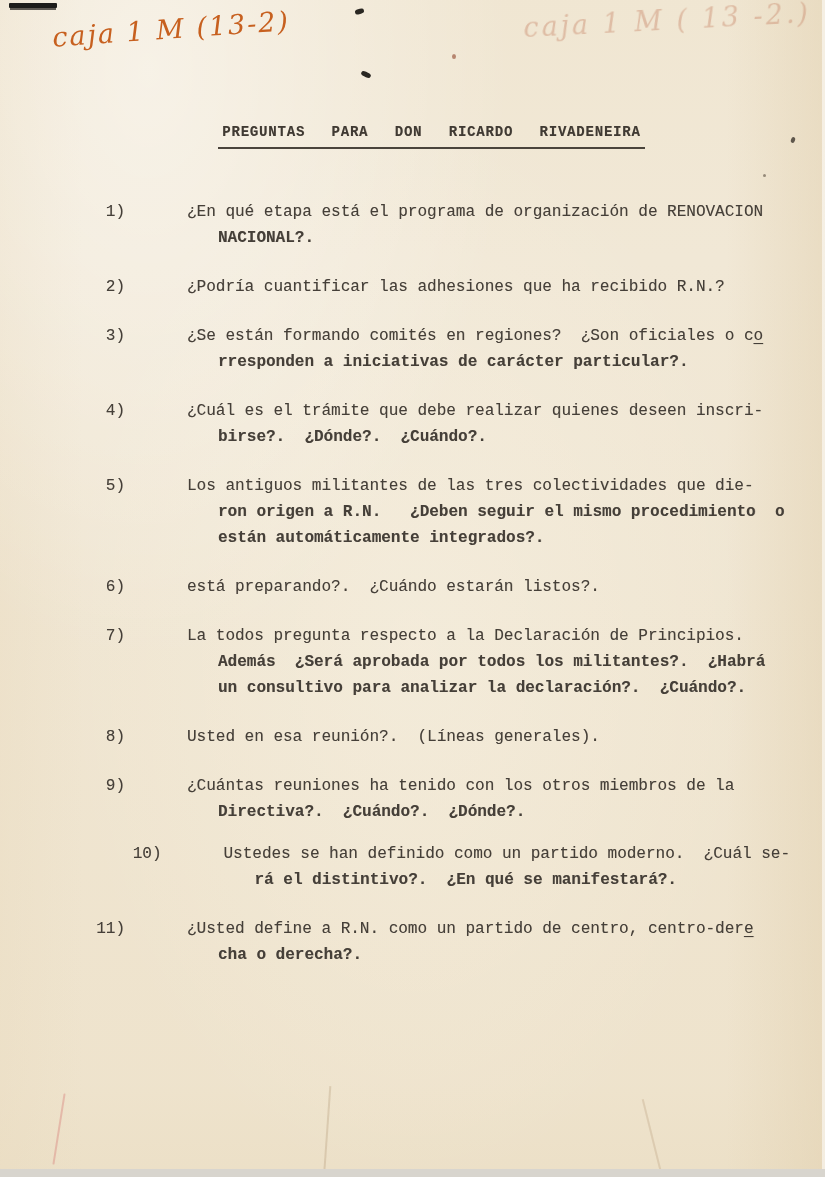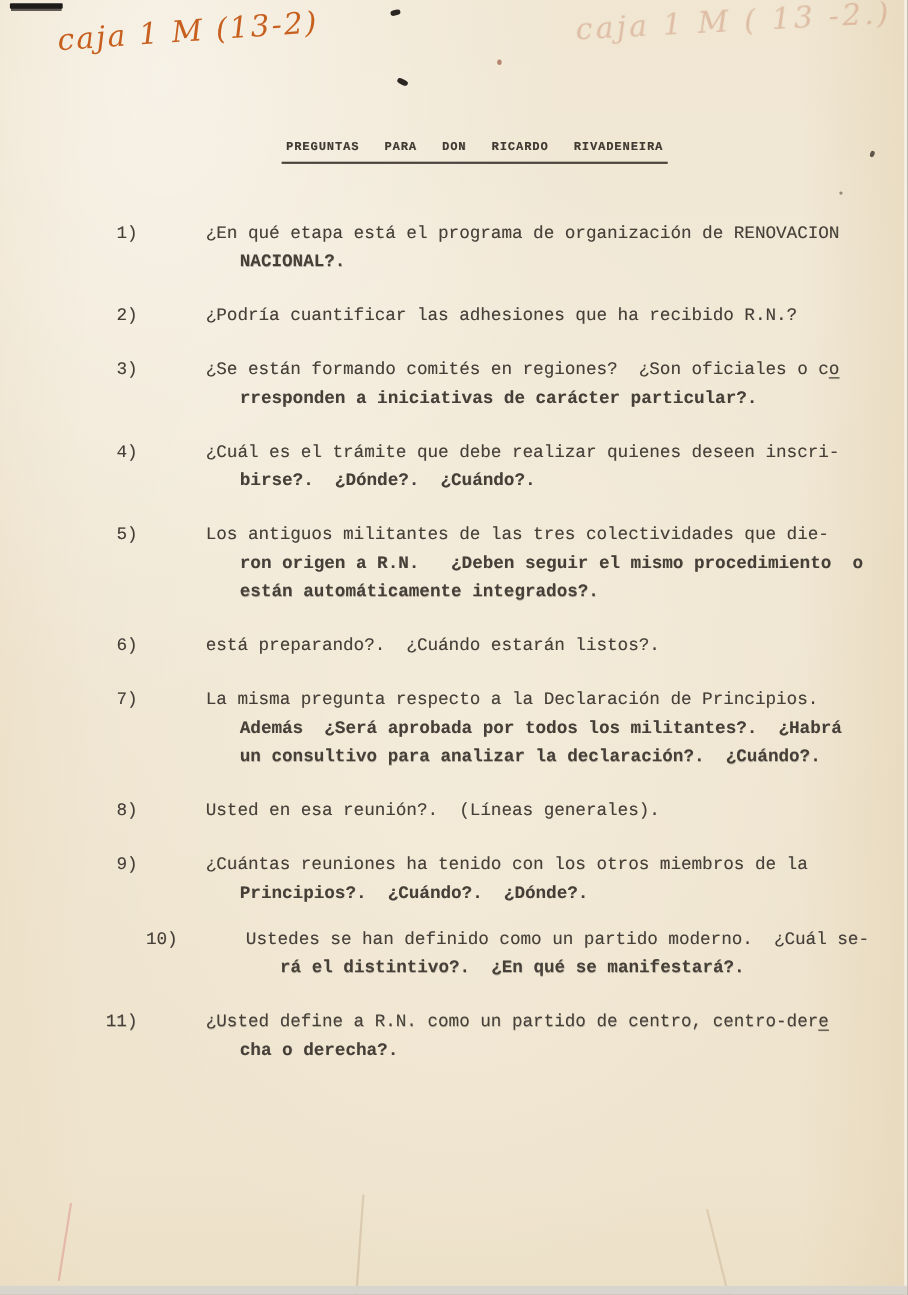--- a/index.html
+++ b/index.html
@@ -42,21 +42,21 @@
     transform:rotate(-3deg);
     white-space:pre;
     filter:blur(0.6px);
   }
   .title-wrap{
     position:absolute;top:123px;left:0;width:100%;
     text-align:center;padding-left:38px;box-sizing:border-box;
   }
   .title{
     display:inline-block;
-    font-size:11px;font-weight:bold;
+    font-size:14px;font-weight:bold;
     letter-spacing:0.8px;word-spacing:4px;
     white-space:pre;
     color:#403a33;
     border-bottom:2px solid #4a443c;
     padding:0 4px 7px 4px;
     text-shadow:0.3px 0.3px 0 rgba(64,58,51,0.4);
   }
   .questions{
     position:absolute;top:199px;left:0;width:790px;
   }
@@ -145,36 +145,36 @@
       </div>
       <div class="q-row">
         <div class="q-num">6)</div>
         <div class="q-text">
           <div class="q-line"><span>está preparando?.  ¿Cuándo estarán listos?.</span></div>
         </div>
       </div>
       <div class="q-row">
         <div class="q-num">7)</div>
         <div class="q-text">
-          <div class="q-line"><span>La misma pregunta respecto a la Declaración de Principios.</span></div>
+          <div class="q-line"><span>La todos pregunta respecto a la Declaración de Principios.</span></div>
           <div class="q-line"><span>Además  ¿Será aprobada por todos los militantes?.  ¿Habrá</span></div>
           <div class="q-line"><span>un consultivo para analizar la declaración?.  ¿Cuándo?.</span></div>
         </div>
       </div>
       <div class="q-row">
         <div class="q-num">8)</div>
         <div class="q-text">
           <div class="q-line"><span>Usted en esa reunión?.  (Líneas generales).</span></div>
         </div>
       </div>
       <div class="q-row">
         <div class="q-num">9)</div>
         <div class="q-text">
           <div class="q-line"><span>¿Cuántas reuniones ha tenido con los otros miembros de la</span></div>
-          <div class="q-line"><span>Principios?.  ¿Cuándo?.  ¿Dónde?.</span></div>
+          <div class="q-line"><span>Directiva?.  ¿Cuándo?.  ¿Dónde?.</span></div>
         </div>
       </div>
       <div class="q-row">
         <div class="q-num">10)</div>
         <div class="q-text">
           <div class="q-line"><span>Ustedes se han definido como un partido moderno.  ¿Cuál se-</span></div>
           <div class="q-line"><span>rá el distintivo?.  ¿En qué se manifestará?.</span></div>
         </div>
       </div>
       <div class="q-row">

